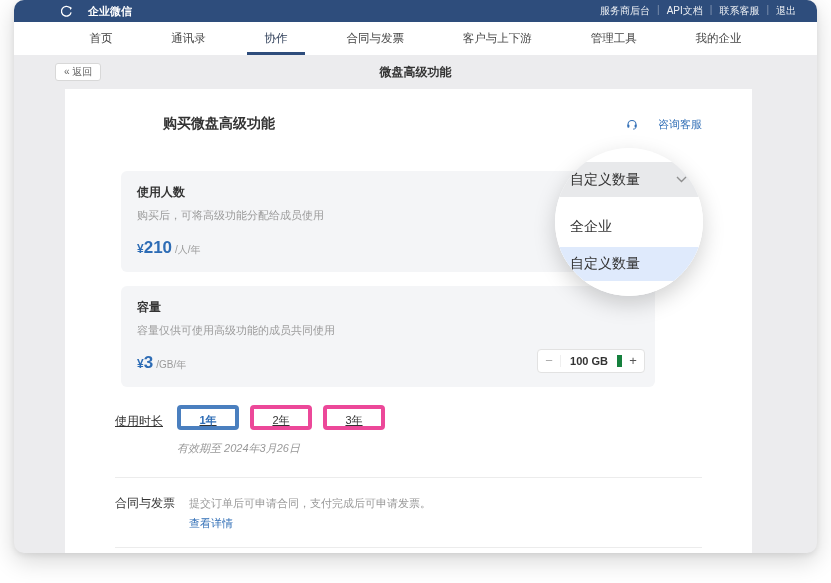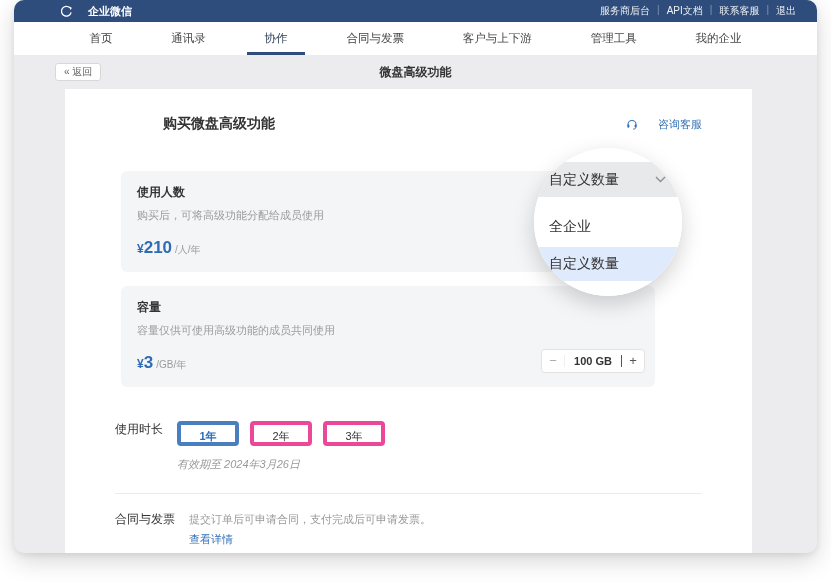--- a/index.html
+++ b/index.html
@@ -66,40 +66,40 @@
   .amt { color:#2d6cb5; font-weight:bold; font-size:17px; }
   .unit { color:#9b9b9b; font-size:10px; margin-left:3px; }
   
   .stepper {
     position:absolute; right:10px; bottom:14px; height:24px;
     background:#fff; border:1px solid #e2e2e2; border-radius:4px;
     display:flex; align-items:center; font-size:11px;
   }
   .step-btn { width:22px; text-align:center; color:#a8a8a8; cursor:pointer; font-size:13px; line-height:22px; }
   .step-btn.plus { color:#555; }
-  .step-val { padding:0 9px; color:#333; font-weight:600; border-left:1px solid #efefef; border-right:1px solid #15803d; }
-  
-  .duration-row { display:flex; align-items:flex-start; margin-top:34px; }
+  .step-val { padding:0 9px; color:#333; font-weight:600; border-left:1px solid #efefef; border-right:5px solid #15803d; }
+  
+  .duration-row { display:flex; align-items:flex-end; margin-top:18px;text-decoration:underline; }
   .row-label { font-size:12px; color:#333; margin-right:14px; white-space:nowrap; }
   .year-btn {
     min-width:62px; height:25px; line-height:23px; text-align:center;
     background:#fff; border:4px solid #ec4899; border-radius:4px;
     font-size:11px; color:#333; margin-right:11px; cursor:pointer;
   }
   .year-btn.selected { border-color:#4a7fbf; color:#2d6cb5; font-weight:bold; }
   .validity { margin:11px 0 0 62px; font-size:11px; color:#999;font-style:italic; }
   .divider { height:1px; background:#ececec; margin-top:21px; }
   
   .contract-row { display:flex; align-items:flex-start; padding:17px 0 0; }
   .contract-body { font-size:11px; color:#999; line-height:1.5; }
   .link { color:#3370b7; font-size:11px; margin-top:4px; display:inline-block; cursor:pointer; }
   .divider2 { height:1px; background:#ececec; margin-top:16px; }
   
   .spotlight {
-    position:absolute; left:520px; top:148px; width:148px; height:148px;
+    position:absolute; left:541px; top:148px; width:148px; height:148px;
     border-radius:50%; background:#fff; overflow:hidden; z-index:5;
     box-shadow:0 8px 22px rgba(0,0,0,.18);
   }
   .dd-trigger {
     position:absolute; left:0; right:0; top:14px; height:35px; background:#e8e9eb;
     display:flex; align-items:center; padding:0 16px 0 15px; cursor:pointer;
   }
   .dd-selected { font-size:14px; color:#333; }
   .dd-chevron { margin-left:auto; display:flex; }
   .dd-menu { position:absolute; left:0; right:0; top:49px; bottom:0; background:#fff; padding-top:13px; }

